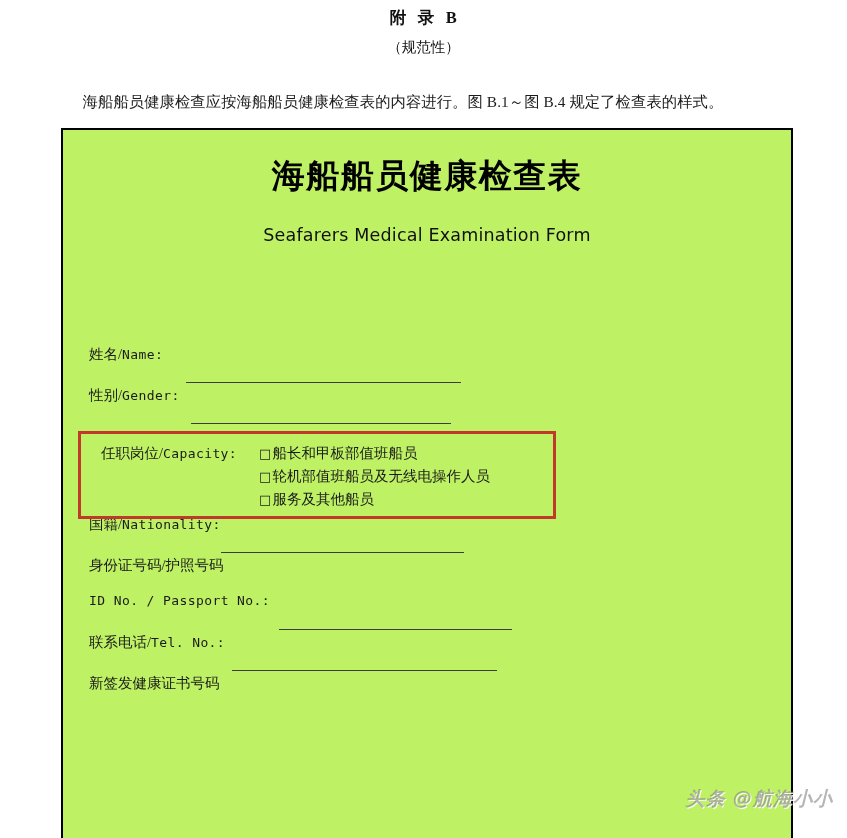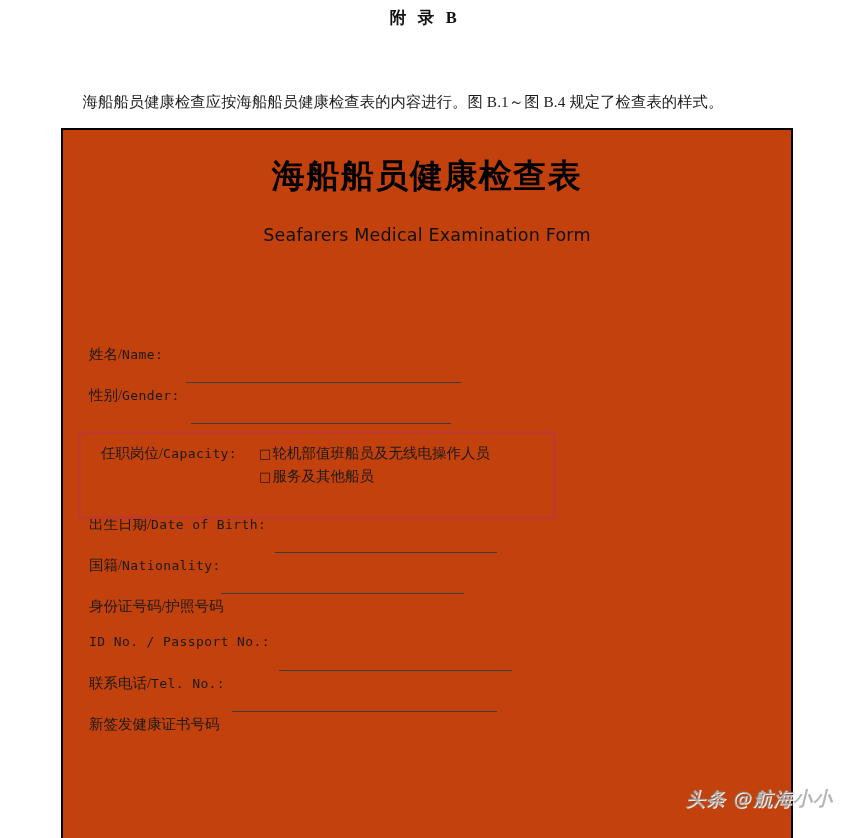--- a/index.html
+++ b/index.html
@@ -64,21 +64,21 @@
   
   .form-frame {
     position: absolute;
     left: 61px;
     top: 128px;
     width: 732px;
     height: 710px;
     border: 2px solid #000000;
     border-bottom: none;
     box-sizing: border-box;
-    background: #c2410c;
+    background: #bef264;
     overflow: hidden;
   }
 
   .form-title-cn {
     text-align: center;
     font-family: "Liberation Serif", "DejaVu Serif", serif;
     font-weight: bold;
     font-size: 33px;
     letter-spacing: 1.5px;
     margin-top: 24px;
@@ -201,20 +201,21 @@
     z-index: 40;
   }
 </style>
 </head>
 <body>
 
 <div class="page-header">
   <div class="appendix-title">
     <span>附</span><span class="sp"></span><span>录</span><span class="sp"></span><span>B</span>
   </div>
+  <div class="appendix-kind">（规范性）</div>
 </div>
 
 <div class="intro-paragraph">海船船员健康检查应按海船船员健康检查表的内容进行。图 B.1～图 B.4 规定了检查表的样式。</div>
 
 <div class="form-frame">
 
   <div class="form-title-cn">海船船员健康检查表</div>
   <div class="form-title-en">Seafarers Medical Examination Form</div>
 
   <div class="fields">
@@ -224,24 +225,20 @@
       <span class="field-line"></span>
     </div>
 
     <div class="field-row row-gender">
       <span class="field-label"><span>性别/</span><span class="mono">Gender:</span></span>
       <span class="field-line"></span>
     </div>
 
     <div style="height:88px"></div>
 
-    <div class="field-row row-dob">
-      <span class="field-label"><span>出生日期/</span><span class="mono">Date of Birth:</span></span>
-      <span class="field-line"></span>
-    </div>
 
     <div class="field-row row-nat">
       <span class="field-label"><span>国籍/</span><span class="mono">Nationality:</span></span>
       <span class="field-line"></span>
     </div>
 
     <div class="field-row label-only">
       <span class="field-label">身份证号码/护照号码</span>
     </div>
 
@@ -259,20 +256,21 @@
       <span class="field-label">新签发健康证书号码</span>
     </div>
 
 
   </div>
 
   <div class="capacity-block" style="border-color: rgb(192, 57, 43);">
     <div class="capacity-inner">
       <span class="capacity-label"><span>任职岗位/</span><span class="mono">Capacity:</span></span>
       <div class="capacity-options">
+        <div class="capacity-option"><span class="checkbox-glyph">□</span><span>船长和甲板部值班船员</span></div>
         <div class="capacity-option"><span class="checkbox-glyph">□</span><span>轮机部值班船员及无线电操作人员</span></div>
         <div class="capacity-option"><span class="checkbox-glyph">□</span><span>服务及其他船员</span></div>
       </div>
     </div>
   </div>
 
 </div>
 
 <div class="watermark">头条 @航海小小</div>
 

